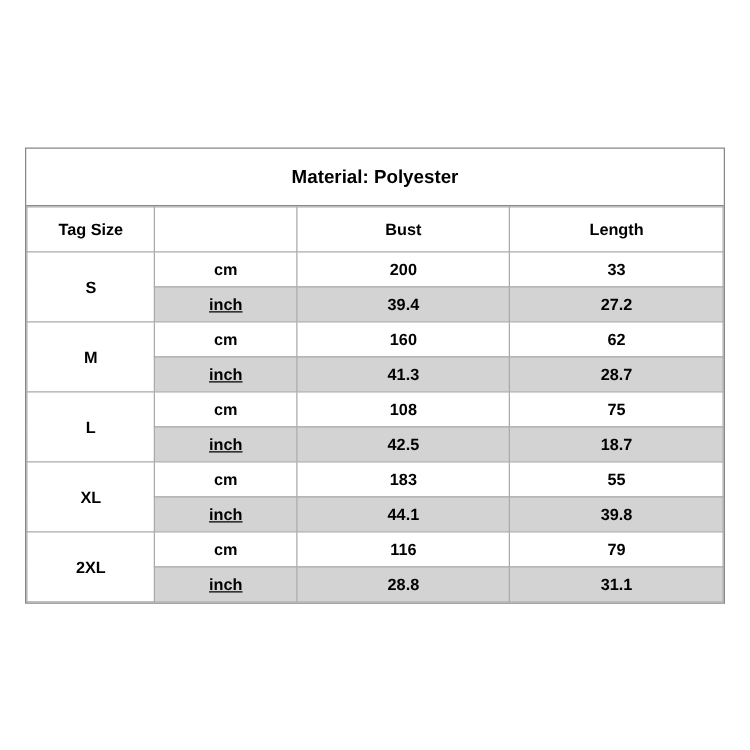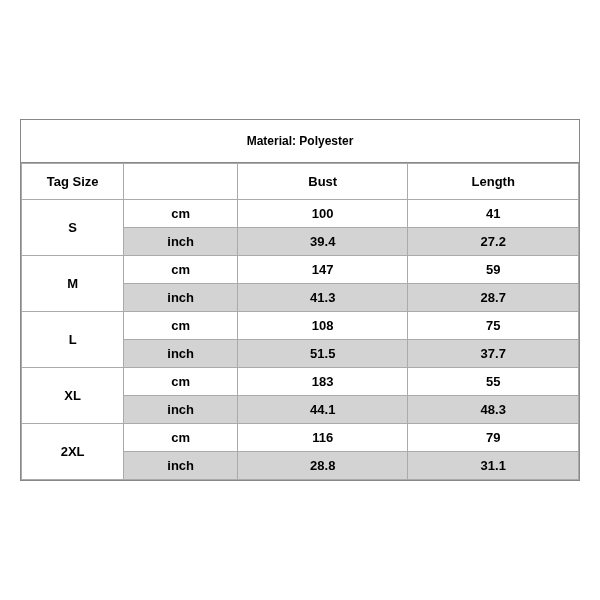--- a/index.html
+++ b/index.html
@@ -14,21 +14,21 @@
       font-size: 13px;
     }
     .outer {
       border: 1.5px solid #888;
       width: 560px;
     }
     .title-row {
       text-align: center;
       padding: 14px 10px;
       font-weight: bold;
-      font-size: 12px;
+      font-size: 15px;
       border-bottom: 1.5px solid #888;
     }
     table {
       width: 100%;
       border-collapse: collapse;
     }
     th, td {
       border: 1px solid #aaa;
       text-align: center;
       padding: 6px 4px;
@@ -42,20 +42,21 @@
     .tag-size-cell {
       font-weight: bold;
       width: 90px;
       border-right: 1px solid #aaa;
     }
     .unit-cell {
       width: 100px;
     }
     .unit-bold {
       font-weight: bold;
+      text-decoration: underline;
     }
     .shaded {
       background-color: #d3d3d3;
     }
     .value-cell {
       width: 150px;
       margin-top: 15px;
     }
     
     .tag-size-cell {
@@ -73,60 +74,60 @@
         <th class="tag-size-cell">Tag Size</th>
         <th class="unit-cell"></th>
         <th class="value-cell">Bust</th>
         <th class="value-cell">Length</th>
       </tr>
     </thead>
     <tbody id="table-body">
     <tr>
           <td class="tag-size-cell" rowspan="2">S</td>
           <td class="unit-cell">cm</td>
-          <td class="value-cell">100</td>
-          <td class="value-cell">41</td>
+          <td class="value-cell">200</td>
+          <td class="value-cell">33</td>
         </tr>
         <tr class="shaded">
           <td class="unit-cell unit-bold" style="font-weight: bold;">inch</td>
           <td class="value-cell">39.4</td>
           <td class="value-cell">27.2</td>
         </tr>
         <tr>
           <td class="tag-size-cell" rowspan="2">M</td>
           <td class="unit-cell">cm</td>
-          <td class="value-cell">147</td>
-          <td class="value-cell">59</td>
+          <td class="value-cell">160</td>
+          <td class="value-cell">62</td>
         </tr>
         <tr class="shaded">
           <td class="unit-cell unit-bold" style="font-weight: bold;">inch</td>
           <td class="value-cell">41.3</td>
           <td class="value-cell">28.7</td>
         </tr>
         <tr>
           <td class="tag-size-cell" rowspan="2">L</td>
           <td class="unit-cell">cm</td>
           <td class="value-cell">108</td>
           <td class="value-cell">75</td>
         </tr>
         <tr class="shaded">
           <td class="unit-cell unit-bold" style="font-weight: bold;">inch</td>
-          <td class="value-cell">51.5</td>
-          <td class="value-cell">37.7</td>
+          <td class="value-cell">42.5</td>
+          <td class="value-cell">18.7</td>
         </tr>
         <tr>
           <td class="tag-size-cell" rowspan="2">XL</td>
           <td class="unit-cell">cm</td>
           <td class="value-cell">183</td>
           <td class="value-cell">55</td>
         </tr>
         <tr class="shaded">
           <td class="unit-cell unit-bold" style="font-weight: bold;">inch</td>
           <td class="value-cell">44.1</td>
-          <td class="value-cell">48.3</td>
+          <td class="value-cell">39.8</td>
         </tr>
         <tr>
           <td class="tag-size-cell" rowspan="2">2XL</td>
           <td class="unit-cell">cm</td>
           <td class="value-cell">116</td>
           <td class="value-cell">79</td>
         </tr>
         <tr class="shaded">
           <td class="unit-cell unit-bold" style="font-weight: bold;">inch</td>
           <td class="value-cell">28.8</td>

